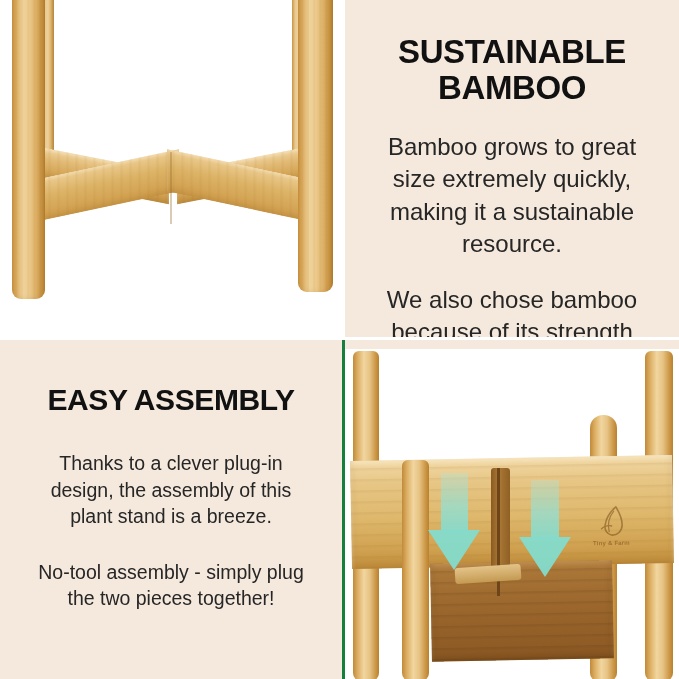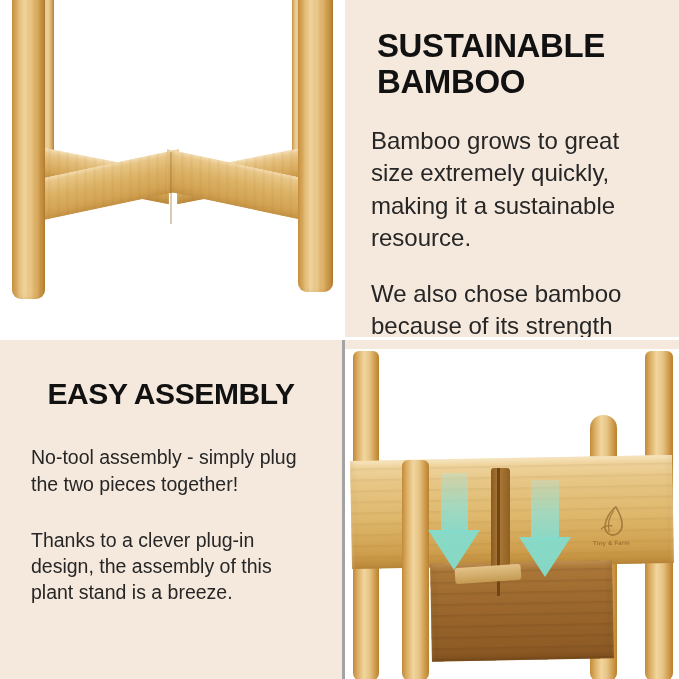--- a/index.html
+++ b/index.html
@@ -111,28 +111,28 @@
     position: absolute;
     left: 50%; top: 152px;
     width: 2px; height: 72px;
     margin-left: -1px;
     background: rgba(150,105,40,0.35);
   }
 
   
   .text-panel {
     background: #f5e9dd;
-    padding: 16px 24px 20px;
+    padding: 22px 24px 20px;
     display: flex;
     flex-direction: column;
     align-items: center;
-    text-align: left;
+    text-align: center;
   }
   #panel-sustainable { border-bottom: 3px solid #ffffff; }
-  #panel-assembly    { border-right: 3px solid #a3a3a3; }
+  #panel-assembly    { border-right: 3px solid #15803d; }
 
   .headline {
     font-family: "Liberation Sans", sans-serif;
     font-weight: 700;
     color: #111111;
     letter-spacing: -0.4px;
     line-height: 1.08;
     text-transform: uppercase;
   }
   #panel-sustainable .headline {
@@ -298,22 +298,22 @@
   </div>
 
   <div class="panel text-panel" id="panel-sustainable">
     <h1 class="headline">SUSTAINABLE BAMBOO</h1>
     <p class="body-copy">Bamboo grows to great size extremely quickly, making it a sustainable resource.</p>
     <p class="body-copy">We also chose bamboo because of its strength and extremely.</p>
   </div>
 
   <div class="panel text-panel" id="panel-assembly">
     <h1 class="headline">EASY ASSEMBLY</h1>
+    <p class="body-copy">Thanks to a clever plug-in design, the assembly of this plant stand is a breeze.</p>
     <p class="body-copy">No-tool assembly - simply plug the two pieces together!</p>
-    <p class="body-copy">Thanks to a clever plug-in design, the assembly of this plant stand is a breeze.</p>
   </div>
 
   <div class="panel photo-panel" id="panel-assembly-photo">
     <div class="topband"></div>
 
     <div class="a-leg" id="a-leg-far-left"></div>
     <div class="a-leg" id="a-leg-far-right"></div>
     <div class="a-leg" id="a-leg-mid-right"></div>
 
     <div class="rail-top"></div>

